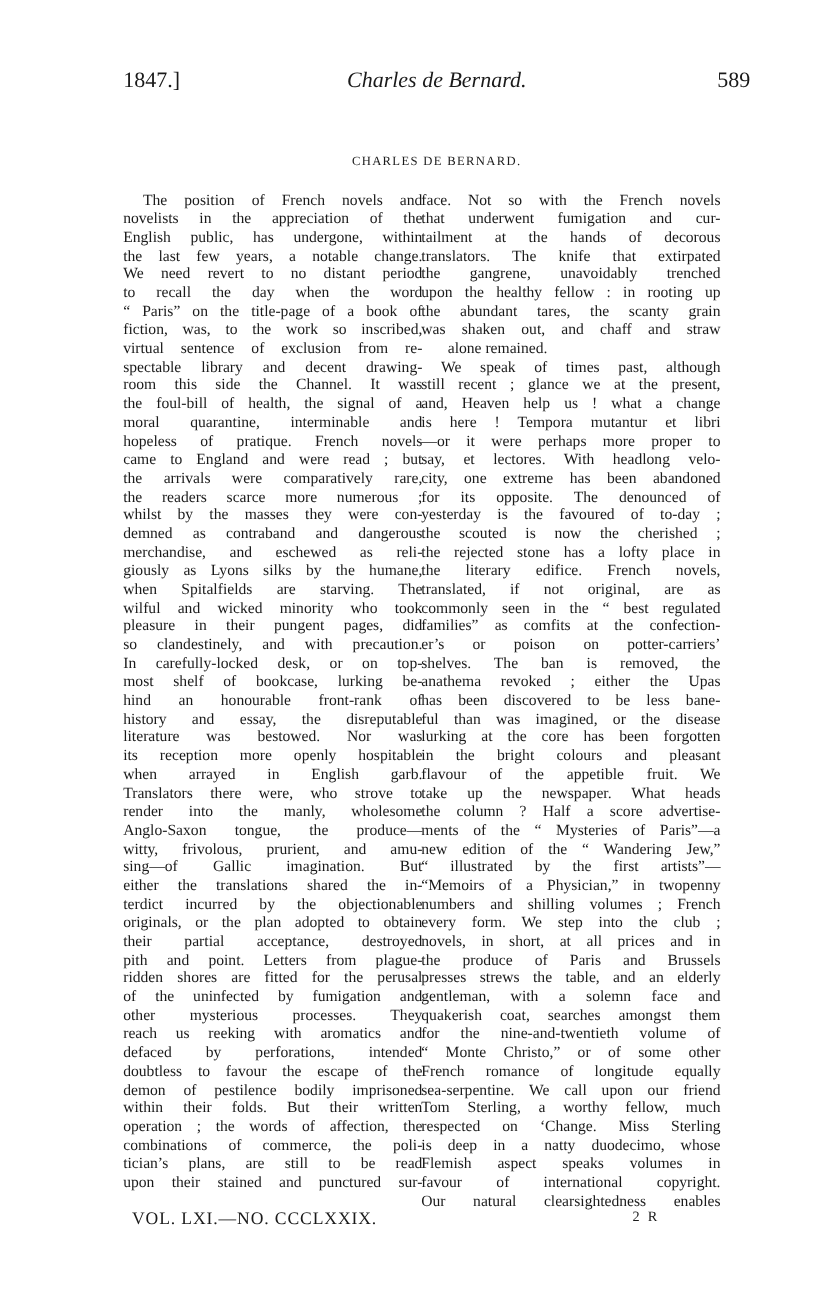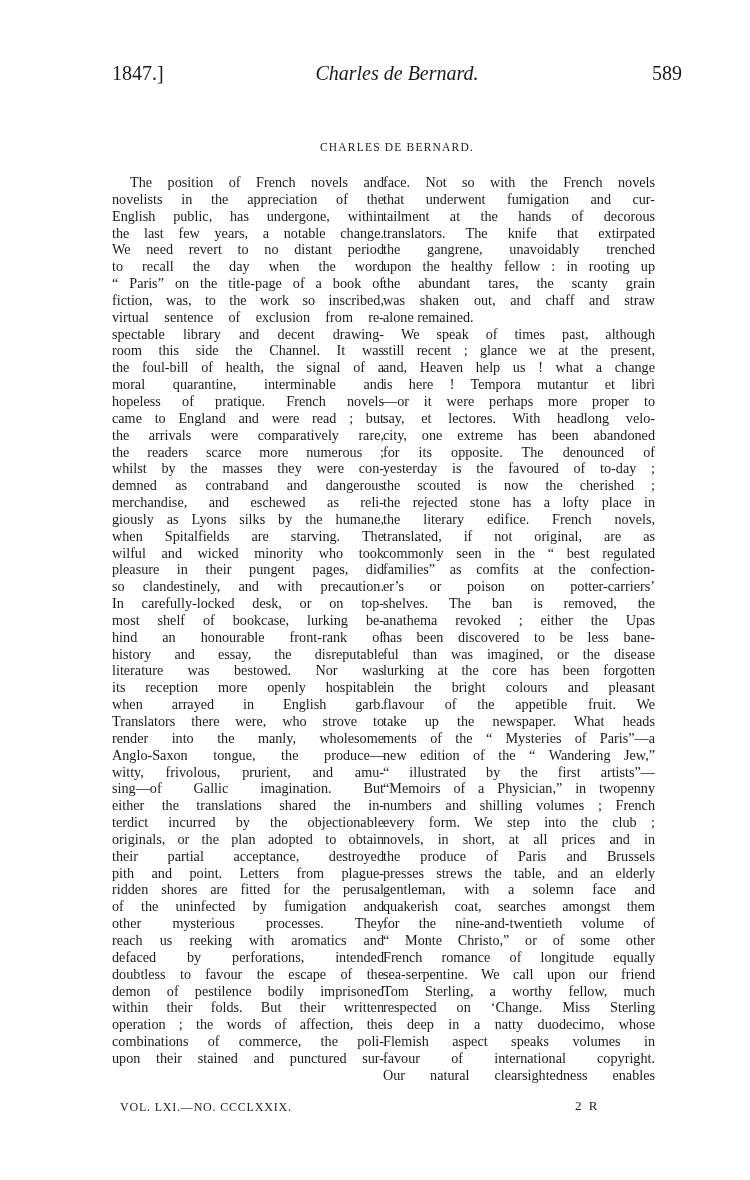--- a/index.html
+++ b/index.html
@@ -18,24 +18,24 @@
       position: absolute; top: 141px; left: 112px; width: 570px; text-align: center;
       font-size: 11.5px; letter-spacing: 1.2px; font-variant: small-caps; text-transform: uppercase;
     }
     .col {
       position: absolute; top: 174px; width: 272px;
       font-size: 14.2px; line-height: 16.85px; text-align: justify;
     }
     .col.left { left: 112px; }
     .col.right { left: 383px; width: 272px; }
     .line { display: block; white-space: nowrap; text-align-last: justify; text-align: justify; height: 16.85px; overflow: visible; }
-    .line.last { text-align-last: left; }
+    .line.last { text-align-last: left; margin-left: 24px; }
     .line.indent { padding-left: 18px; }
     .footer-left {
-      position: absolute; top: 1100px; left: 120px; font-size: 12px; letter-spacing: 0.8px;
+      position: absolute; top: 1100px; left: 120px; font-size: 16px; letter-spacing: 0.8px;
     }
     .footer-right {
       position: absolute; top: 1098px; left: 575px; font-size: 13px; letter-spacing: 2px;
     }
   </style>
 </head>
 <body>
 
 <div class="header">
   <span class="left">1847.]</span>
@@ -91,20 +91,21 @@
     <span class="line">ridden shores are fitted for the perusal</span>
     <span class="line">of the uninfected by fumigation and</span>
     <span class="line">other mysterious processes. They</span>
     <span class="line">reach us reeking with aromatics and</span>
     <span class="line">defaced by perforations, intended</span>
     <span class="line">doubtless to favour the escape of the</span>
     <span class="line">demon of pestilence bodily imprisoned</span>
     <span class="line">within their folds. But their written</span>
     <span class="line">operation ; the words of affection, the</span>
     <span class="line">combinations of commerce, the poli-</span>
+    <span class="line">tician’s plans, are still to be read</span>
     <span class="line">upon their stained and punctured sur-</span>
   </div>
 <div class="col right" id="col-right">
     <span class="line">face. Not so with the French novels</span>
     <span class="line">that underwent fumigation and cur-</span>
     <span class="line">tailment at the hands of decorous</span>
     <span class="line">translators. The knife that extirpated</span>
     <span class="line">the gangrene, unavoidably trenched</span>
     <span class="line">upon the healthy fellow : in rooting up</span>
     <span class="line">the abundant tares, the scanty grain</span>
@@ -127,20 +128,21 @@
     <span class="line">families” as comfits at the confection-</span>
     <span class="line">er’s or poison on potter-carriers’</span>
     <span class="line">shelves. The ban is removed, the</span>
     <span class="line">anathema revoked ; either the Upas</span>
     <span class="line">has been discovered to be less bane-</span>
     <span class="line">ful than was imagined, or the disease</span>
     <span class="line">lurking at the core has been forgotten</span>
     <span class="line">in the bright colours and pleasant</span>
     <span class="line">flavour of the appetible fruit. We</span>
     <span class="line">take up the newspaper. What heads</span>
+    <span class="line">the column ? Half a score advertise-</span>
     <span class="line">ments of the “ Mysteries of Paris”—a</span>
     <span class="line">new edition of the “ Wandering Jew,”</span>
     <span class="line">“ illustrated by the first artists”—</span>
     <span class="line">“Memoirs of a Physician,” in twopenny</span>
     <span class="line">numbers and shilling volumes ; French</span>
     <span class="line">every form. We step into the club ;</span>
     <span class="line">novels, in short, at all prices and in</span>
     <span class="line">the produce of Paris and Brussels</span>
     <span class="line">presses strews the table, and an elderly</span>
     <span class="line">gentleman, with a solemn face and</span>

